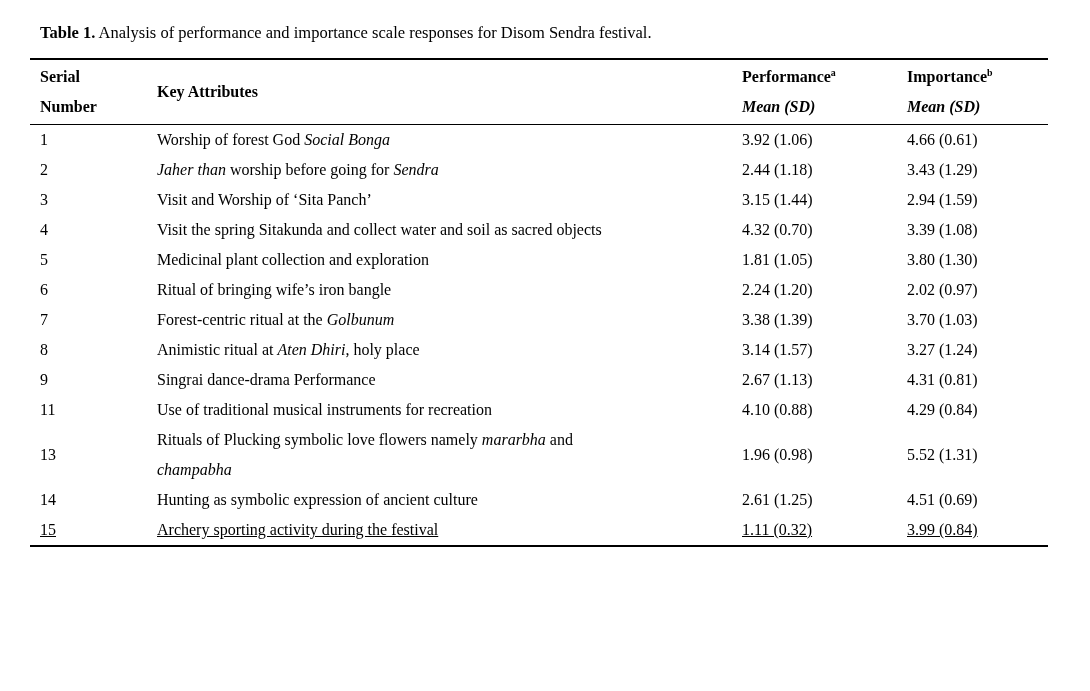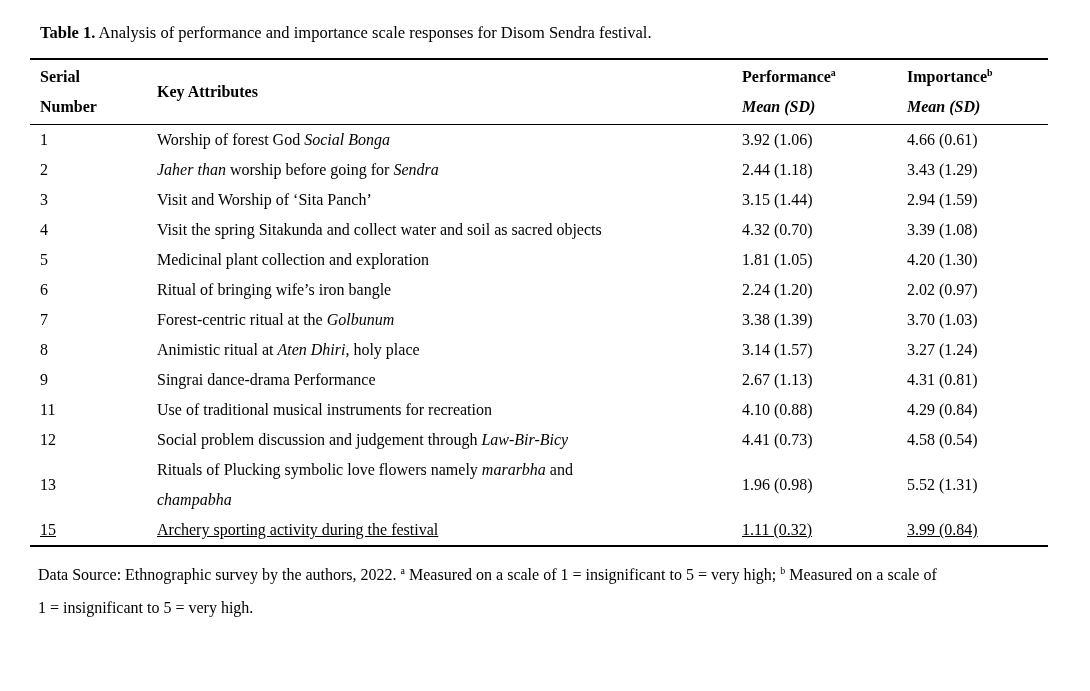--- a/index.html
+++ b/index.html
@@ -118,21 +118,21 @@
         <tr>
           <td class="pad-first">4</td>
           <td><span>Visit the spring Sitakunda and collect water and soil as sacred objects</span></td>
           <td>4.32 (0.70)</td>
           <td>3.39 (1.08)</td>
         </tr>
         <tr>
           <td class="pad-first">5</td>
           <td><span>Medicinal plant collection and exploration</span></td>
           <td>1.81 (1.05)</td>
-          <td>4.20 (1.30)</td>
+          <td>3.80 (1.30)</td>
         </tr>
         <tr>
           <td class="pad-first">6</td>
           <td><span>Ritual of bringing wife’s iron bangle</span></td>
           <td>2.24 (1.20)</td>
           <td>2.02 (0.97)</td>
         </tr>
         <tr>
           <td class="pad-first">7</td>
           <td><span>Forest-centric ritual at the </span><i>Golbunum</i></td>
@@ -151,35 +151,34 @@
           <td>2.67 (1.13)</td>
           <td>4.31 (0.81)</td>
         </tr>
         <tr>
           <td class="pad-first">11</td>
           <td><span>Use of traditional musical instruments for recreation</span></td>
           <td>4.10 (0.88)</td>
           <td>4.29 (0.84)</td>
         </tr>
         <tr>
-          <td class="pad-first">12</td>
-          <td><span>Social problem discussion and judgement through </span><i>Law-Bir-Bicy</i></td>
-          <td>4.41 (0.73)</td>
-          <td>4.58 (0.54)</td>
-        </tr>
-        <tr>
           <td class="pad-first">13</td>
           <td><span>Rituals of Plucking symbolic love flowers namely </span><i>mararbha</i><span> and</span><br><i>champabha</i></td>
           <td>1.96 (0.98)</td>
           <td>5.52 (1.31)</td>
+        </tr>
+        <tr>
+          <td class="pad-first">14</td>
+          <td><span>Hunting as symbolic expression of ancient culture</span></td>
+          <td>2.61 (1.25)</td>
+          <td>4.51 (0.69)</td>
         </tr>
         <tr>
           <td class="pad-first">15</td>
           <td><span>Archery sporting activity during the festival</span></td>
           <td>1.11 (0.32)</td>
           <td>3.99 (0.84)</td>
         </tr>
       </tbody>
   </table>
 
-  <p class="footnote"><span>Data Source: Ethnographic survey by the authors, 2022. </span><sup>a</sup><span> Measured on a scale of 1 = insignificant to 5 = very high; </span><sup>b</sup><span> Measured on a scale of</span><br><span>1 = insignificant to 5 = very high.</span></p>
 
 </div>
 
 </body></html>

